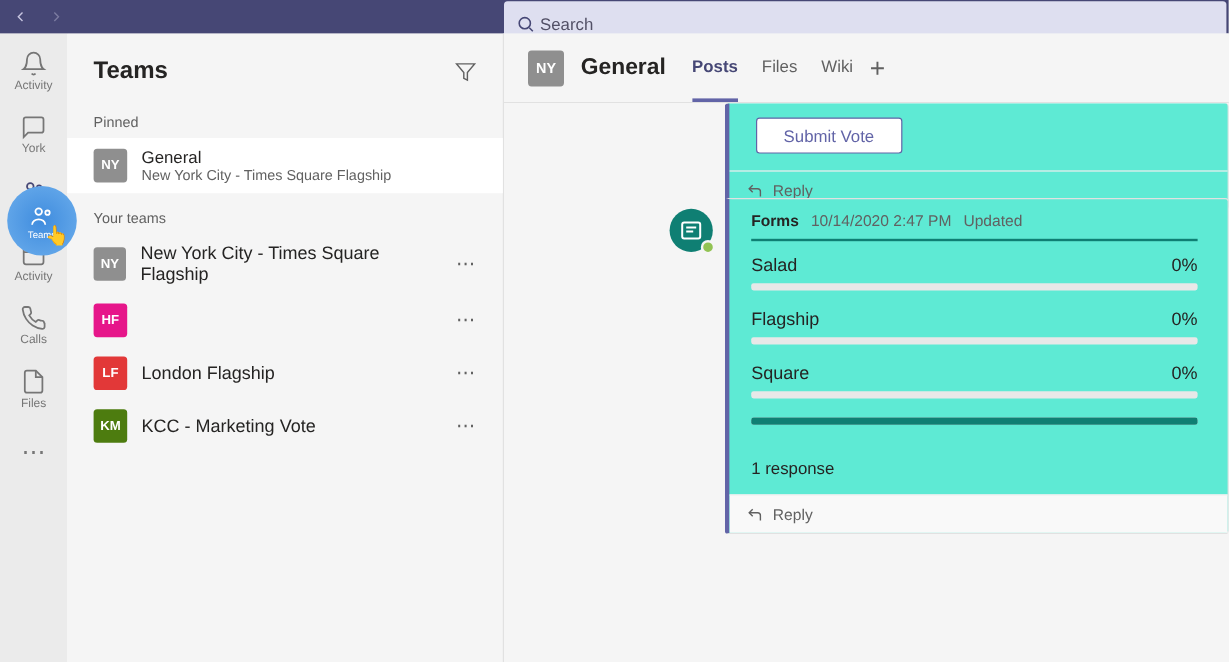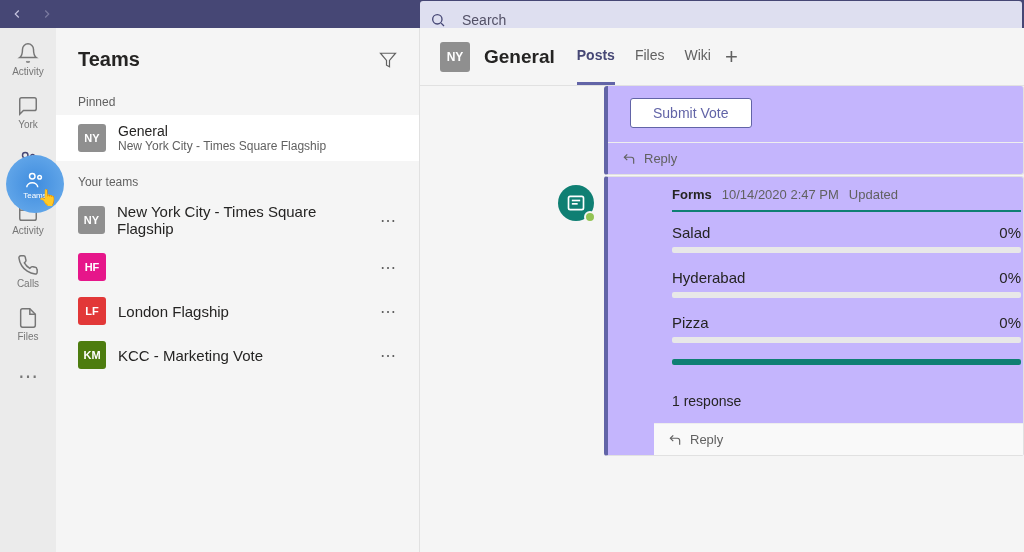--- a/index.html
+++ b/index.html
@@ -2,21 +2,21 @@
 <html><head>
 <meta charset="utf-8">
 <style>
 * { margin: 0; padding: 0; box-sizing: border-box; font-family: "Segoe UI", -apple-system, sans-serif; }
 body { width: 1024px; height: 552px; overflow: hidden; background: #f5f5f5; }
 
 
 .titlebar { height: 28px; background: #464775; display: flex; align-items: center; padding: 0 6px; gap: 8px; }
 .nav-btn { width: 22px; height: 22px; display: flex; align-items: center; justify-content: center; color: #c8c6e1; cursor: pointer; border-radius: 3px; }
 .nav-btn.dis { color: #7b7ba0; }
-.searchbar { position: absolute; left: 420px; right: 2px; top: 0; height: 38px; background: #dedff0; border-radius: 3px; display: flex; align-items: center; gap: 16px; padding: 16px 10px; margin-top: 1px; }
+.searchbar { position: absolute; left: 420px; right: 2px; top: 0; height: 38px; background: #dedff0; border-radius: 3px; display: flex; align-items: center; gap: 4px; padding: 16px 10px; margin-top: 1px; }
 .searchbar svg { color: #464775; }
 .searchbar span { color: #525066; font-size: 14px; }
 
 
 .rail { position: absolute; left: 0; top: 28px; bottom: 0; width: 56px; background: #ebebeb; display: flex; flex-direction: column; align-items: center; padding-top: 14px; gap: 18px; }
 .rail-item { display: flex; flex-direction: column; align-items: center; gap: 2px; color: #767676; cursor: pointer; width: 100%; }
 .rail-item svg { width: 22px; height: 22px; }
 .rail-item .lbl { font-size: 10px; }
 .rail-item.active { color: #464775; }
 .rail .ellipsis { color: #767676; font-size: 20px; margin-top: 4px; }
@@ -47,33 +47,33 @@
 .chan-hdr { height: 58px; border-bottom: 1px solid #e1e1e1; display: flex; align-items: center; padding: 0 20px; gap: 14px; background:#f5f5f5; }
 .chan-avatar { width: 30px; height: 30px; border-radius: 3px; background:#8f8f8f; color:#fff; display:flex;align-items:center;justify-content:center;font-size:12px;font-weight:600; }
 .chan-title { font-size: 19px; font-weight: 700; color:#252423; }
 .tabs { display: flex; gap: 20px; margin-left: 8px; align-items:flex-end; height:100%; }
 .tab { font-size: 14px; color:#616161; height:100%; display:flex; align-items:center; cursor:pointer; border-bottom: 3px solid transparent; }
 .tab.active { color:#464775; font-weight:600; border-bottom-color:#6264a7; }
 .add-tab { color:#616161; font-size:22px; font-weight:300; cursor:pointer; }
 
 
 .conv { position: absolute; inset: 58px 0 0 0; background:#f5f5f5; overflow:hidden; }
-.card { position: absolute; left: 184px; right: 0; background:#c4b5fd; border: 1px solid #e1e1e1; border-left: 4px solid #6264a7; border-radius: 3px; }
+.card { position: absolute; left: 184px; right: 0; background:#5eead4; border: 1px solid #e1e1e1; border-left: 4px solid #6264a7; border-radius: 3px; }
 .card.top { top: 0; border-top:none; }
 .card.top .body { padding: 12px 22px 14px 22px; }
 .submit-btn { border: 1px solid #6264a7; color:#6264a7; background:#fff; padding: 6px 22px; border-radius:3px; font-size:14px; cursor:pointer; }
 .reply-bar { display:flex; align-items:flex-end; gap:8px; padding: 8px 14px; border-top:1px solid #eee; color:#616161; font-size:13px; cursor:text; }
 .reply-bar svg { width:14px; height:14px; }
 
-.forms-card { top: 90px; padding-bottom:0;padding-left:46px; }
+.forms-card { top: 79px; padding-bottom:0; }
 .forms-icon { position:absolute; left:-50px; top:8px; width:36px; height:36px; border-radius:50%; background:#0f7f73; display:flex; align-items:center; justify-content:center; color:#fff; font-size:16px; }
 .forms-icon .presence { position:absolute; right:-2px; bottom:-2px; width:12px; height:12px; border-radius:50%; background:#92c353; border:2px solid #f5f5f5; }
 .forms-meta { padding: 10px 18px 4px 18px; font-size:13px; color:#616161; display:flex; gap:10px; }
 .forms-meta .app { font-weight:600; color:#252423; }
-.poll-wrap { border-top: 2px solid #0f7f73; margin: 4px 2px 0 18px; padding: 12px 0 6px 0; }
+.poll-wrap { border-top: 2px solid #0f7f73; margin: 4px 25px 0 18px; padding: 12px 0 6px 0; }
 .poll-item { margin-bottom: 16px; }
 .poll-item .row1 { display:flex; justify-content:space-between; font-size:15px; color:#252423; }
 .poll-item .bar { height:6px; background:#e8e8e8; border-radius:2px; margin-top:6px; position:relative; }
 .poll-item .bar .fill { position:absolute; left:0; top:0; bottom:0; background:#0f7f73; border-radius:2px; }
 .responses { font-size:14px; color:#252423; padding: 6px 18px 14px 18px; }
 .forms-card .reply-bar { border-top:1px solid #eee; background:#f9f9f9; }
 </style>
 </head>
 <body>
 
@@ -249,30 +249,30 @@
           <div class="row1">
               <span>Salad</span>
               <span>0%</span>
             </div>
           <div class="bar">
               <div class="fill" style="width:0%"></div>
             </div>
         </div>
         <div class="poll-item">
           <div class="row1">
-              <span>Hyderabad</span>
+              <span>Flagship</span>
               <span>0%</span>
             </div>
           <div class="bar">
               <div class="fill" style="width:0%"></div>
             </div>
         </div>
         <div class="poll-item">
           <div class="row1">
-              <span>Pizza</span>
+              <span>Square</span>
               <span>0%</span>
             </div>
           <div class="bar">
               <div class="fill" style="width:0%"></div>
             </div>
         </div>
         <div class="poll-item">
           <div class="bar">
               <div class="fill" style="width:100%"></div>
             </div>

